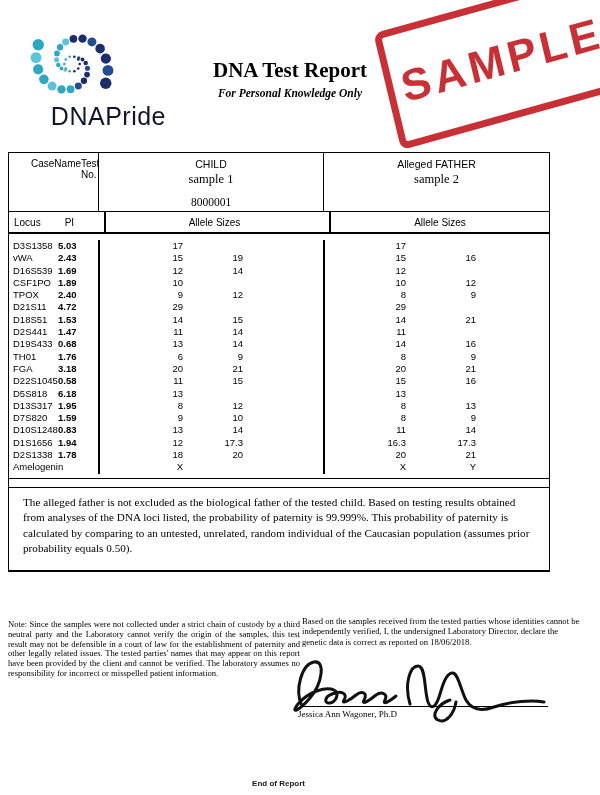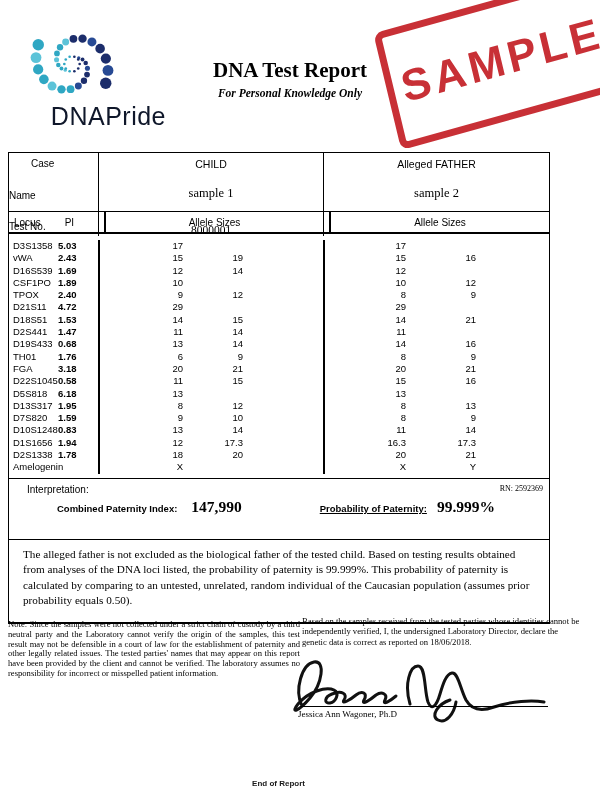--- a/index.html
+++ b/index.html
@@ -19,26 +19,26 @@
          transform:rotate(-15.5deg) skewX(-2deg);transform-origin:center;
          display:flex;align-items:center;justify-content:center;opacity:.93;}
   .stamp span{font-size:44px;font-weight:800;letter-spacing:4px;color:#c42127;}
   
   .rt{position:absolute;left:8px;top:152px;width:542px;border:1.5px solid #000;
       border-bottom-width:2px;box-sizing:border-box;background:#fff;}
   .hdr{display:grid;grid-template-columns:89px 225px 1fr;height:58px;
        border-bottom:1px solid #000;}
   .hdr .cell{box-sizing:border-box;}
   .hdr .cell+.cell{border-left:1px solid #000;}
-  .idcol{display:flex;flex-direction:column;justify-content:space-between;
+  .idcol{display:flex;flex-direction:row;justify-content:space-between;
          padding:5px 4px 4px 0;font-size:10px;}
   .idcol .case{padding-left:22px;}
   .idcol .name,.idcol .testno{}
   .partycol{display:flex;flex-direction:column;align-items:center;
-            padding-top:5px;font-size:10.5px;gap:14px;}
+            padding-top:5px;font-size:10.5px;}
   .partycol .pname{font-family:"Liberation Serif",serif;font-size:12.5px;margin-top:2px;}
   .partycol .ptest{font-family:"Liberation Serif",serif;font-size:11.5px;margin-top:9px;}
   .sub{display:grid;grid-template-columns:89px 225px 1fr;height:20px;
        border-bottom:2.5px solid #000;font-size:10px;align-items:center;}
   .sub .cell{box-sizing:border-box;height:100%;display:flex;align-items:center;}
   .sub .lp{padding-left:5px;}
   .sub .lp .pih{margin-left:24px;}
   .sub .as{justify-content:center;border-left:2px solid #000;margin-left:6px;}
   .tbody{padding:6px 0 4px 0;border-bottom:1px solid #000;}
   .b-row{display:grid;grid-template-columns:89px 85px 60px 80px 83px 70px 1fr;
@@ -338,32 +338,20 @@
           <span class="cell c-locus">Amelogenin</span>
           <span class="cell c-pi"></span>
           <span class="cell c-a1">X</span>
           <span class="cell c-a2"></span>
           <span class="cell c-sp"></span>
           <span class="cell c-fa1">X</span>
           <span class="cell c-fa2">Y</span>
         </div>
       </div>
 
-    <div class="interp">
-      <div class="l1">
-        <span>Interpretation:</span>
-        <span class="rn">RN: 2592369</span>
-      </div>
-      <div class="l2">
-        <span class="lblb">Combined Paternity Index:</span>
-        <span class="bigval cpiv">147,990</span>
-        <span class="lblb popl">Probability of Paternity:</span>
-        <span class="bigval popv">99.999%</span>
-      </div>
-    </div>
 
     <div class="para">The alleged father is not excluded as the biological father of the tested child.  Based on testing results obtained from analyses of the DNA loci listed, the probability of paternity is 99.999%.  This probability of paternity is calculated by comparing to an untested, unrelated, random individual of the Caucasian population (assumes prior probability equals 0.50).</div>
   </div>
 
   <div class="note">Note:  Since the samples were not collected under a strict chain of custody by a third neutral party and the Laboratory cannot verify the origin of the samples, this test result may not be defensible in a court of law for the establishment of paternity and other legally related issues.  The tested parties' names that may appear on this report have been provided by the client and cannot be verified.  The laboratory assumes no responsibility for incorrect or misspelled patient information.</div>
   <div class="decl">Based on the samples received from the tested parties whose identities cannot be independently verified, I, the undersigned Laboratory Director, declare the genetic data is correct as reported on 18/06/2018.</div>
 
   <svg class="sig-svg" width="270" height="80" viewBox="0 0 270 80">
     <g fill="none" stroke="#111" stroke-width="3" stroke-linecap="round">
       <path d="M14 56 C6 40 14 14 26 12 C38 10 34 34 22 48 C10 62 2 64 10 54 C20 42 38 36 46 40 C52 43 48 52 42 53 C36 54 36 47 44 44 C54 40 60 44 56 50 C53 55 62 50 68 45 C74 40 80 43 76 50 C73 56 82 50 88 45 C94 41 100 44 97 50 C94 56 102 51 108 46"></path>

